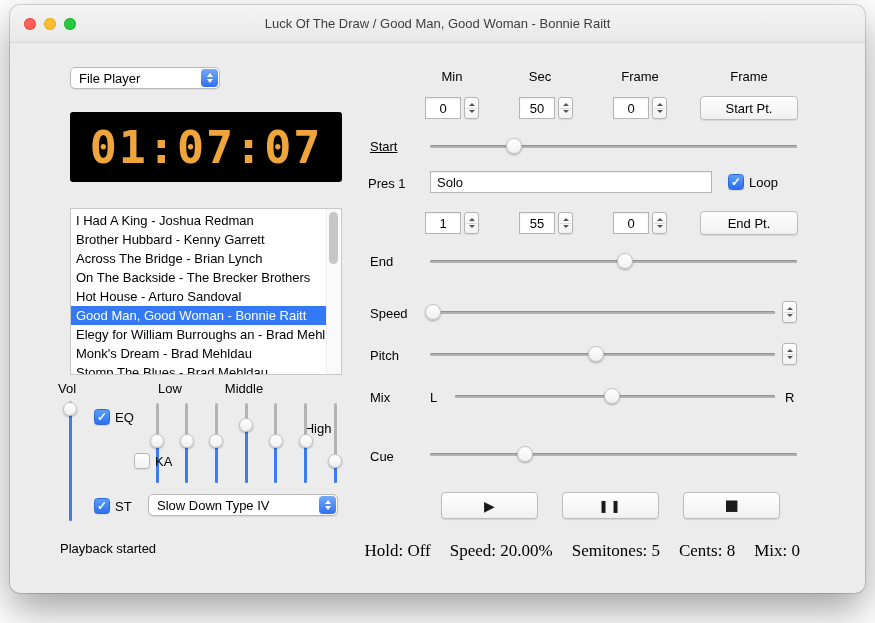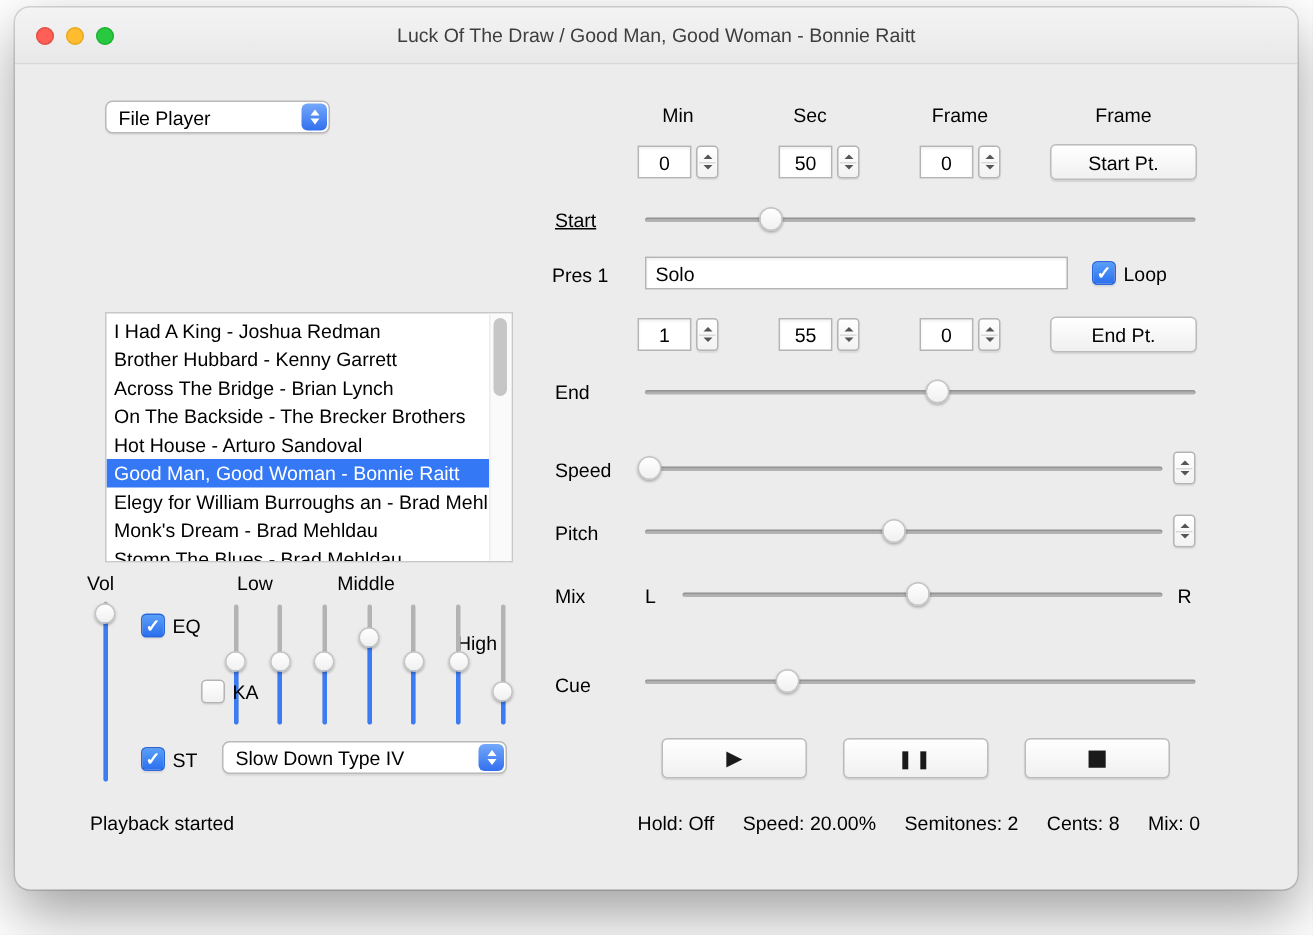--- a/index.html
+++ b/index.html
@@ -88,21 +88,21 @@
   .glyph { font-family:"DejaVu Sans",sans-serif; color:#1a1a1a; line-height:1; }
   .glyph.play { font-size:14px; }
   .glyph.pause { font-size:12px; letter-spacing:2px; }
   .glyph.stop { font-size:15px; }
 
   .textfield { position:absolute; height:22px; border:1px solid #b4b4b4; background:#fff;
                font:13px "Liberation Sans",sans-serif; padding-left:6px;
                box-shadow:inset 0 1px 2px rgba(0,0,0,.07); outline:none; }
 
   .status-msg { position:absolute; left:50px; top:536px; font-size:13px; }
-  #status-stats { position:absolute; right:65px; top:536px; display:flex; gap:19px; font-size:13px; white-space:nowrap; }
+  #status-stats { position:absolute; right:65px; top:536px; display:flex; gap:19px; font-size:17px; white-space:nowrap;font-family:Liberation Serif, serif; }
 </style>
 </head>
 <body>
 
 <div class="window">
 
   <div class="titlebar">
     <div class="lights">
       <span class="light red"></span>
       <span class="light yellow"></span>
@@ -112,20 +112,23 @@
   </div>
 
   <div class="select" style="left:60px; top:62px; width:150px;">
     <span class="sel-label">File Player</span>
     <span class="sel-arrows">
       <i class="tri-up"></i>
       <i class="tri-down"></i>
     </span>
   </div>
 
+  <div class="led">
+    <span class="led-text">01:07:07</span>
+  </div>
 
   <div class="playlist">
     <div id="playlist-items">
         <div class="pl-item">I Had A King - Joshua Redman</div>
         <div class="pl-item">Brother Hubbard - Kenny Garrett</div>
         <div class="pl-item">Across The Bridge - Brian Lynch</div>
         <div class="pl-item">On The Backside - The Brecker Brothers</div>
         <div class="pl-item">Hot House - Arturo Sandoval</div>
         <div class="pl-item selected">Good Man, Good Woman - Bonnie Raitt</div>
         <div class="pl-item">Elegy for William Burroughs an - Brad Mehl</div>
@@ -326,18 +329,18 @@
     <span class="glyph pause">❚❚</span>
   </button>
   <button class="btn transport" style="left:673px; top:487px;">
     <span class="glyph stop">■</span>
   </button>
 
   <span class="status-msg">Playback started</span>
   <div id="status-stats">
       <span>Hold: Off</span>
       <span>Speed: 20.00%</span>
-      <span>Semitones: 2</span>
+      <span>Semitones: 5</span>
       <span>Cents: 8</span>
       <span>Mix: 0</span>
     </div>
 
 </div>
 
 </body></html>

